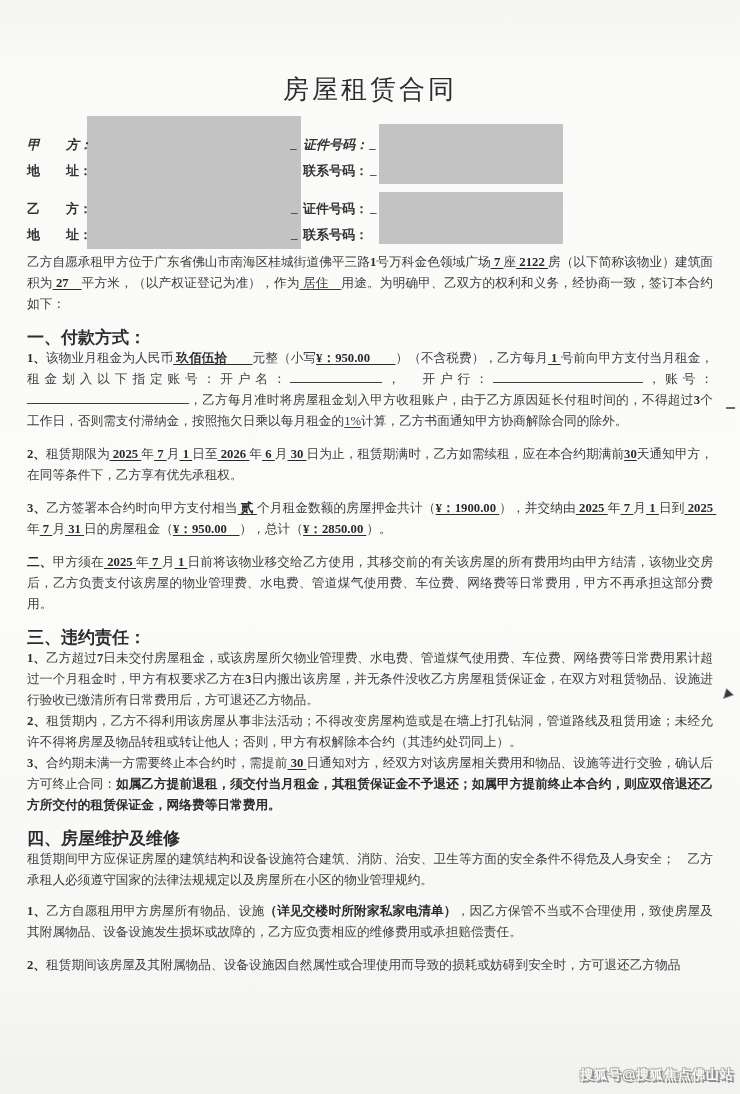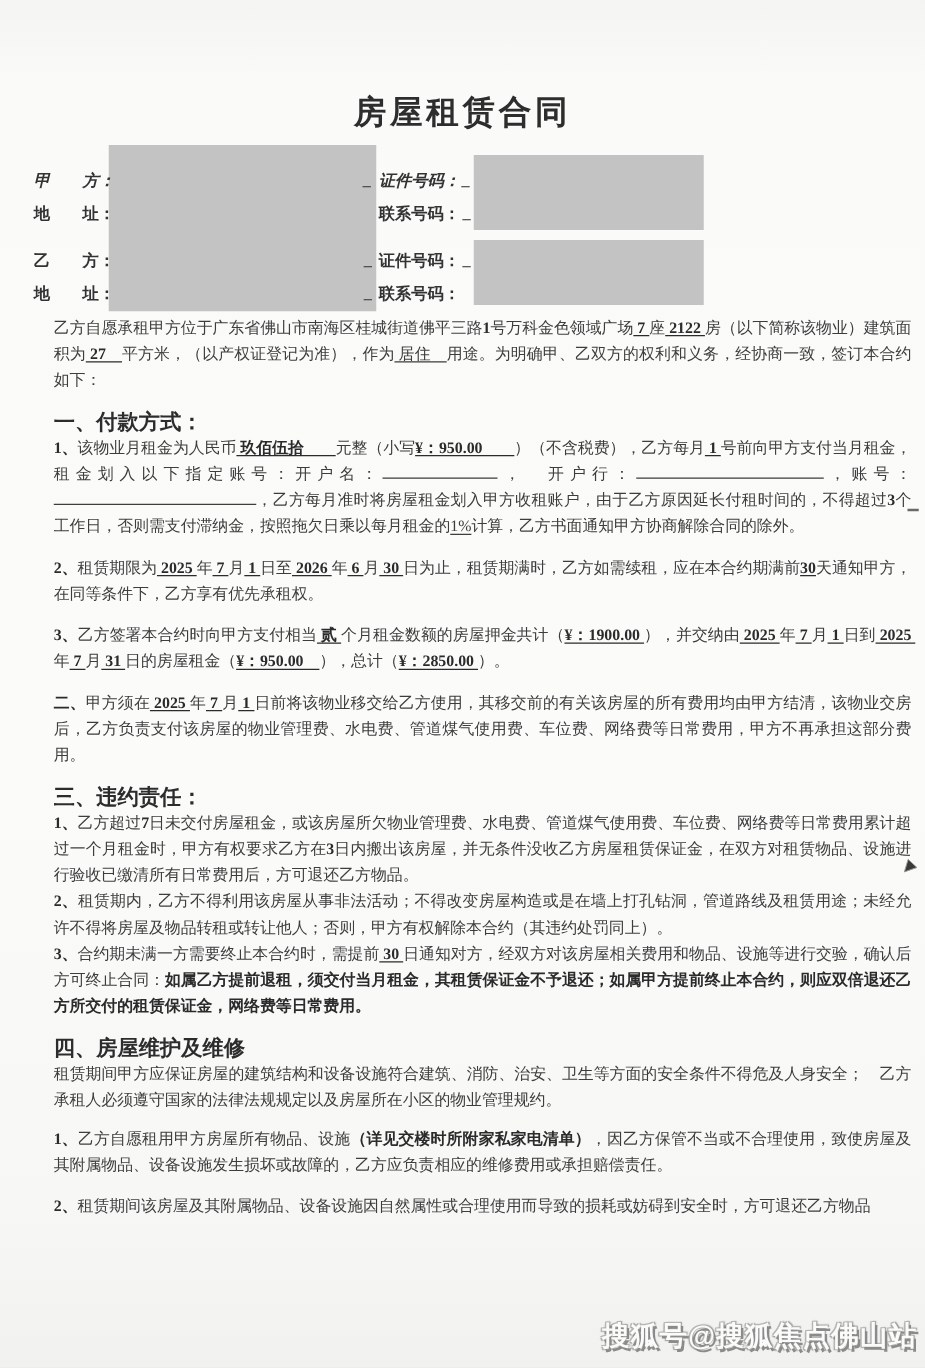--- a/index.html
+++ b/index.html
@@ -8,51 +8,51 @@
     font-family:"Liberation Serif","DejaVu Serif",serif;
     background:#e9e9e8;
   }
   .page{
     position:relative;width:740px;height:1094px;
     background:linear-gradient(180deg,#f4f4f3 0%,#fafaf9 6%,#fbfbfa 55%,#f7f7f6 88%,#f1f1f0 100%);
     color:#3d3d3d;
   }
   .title{
     position:absolute;top:72px;left:0;width:100%;
-    text-align:center;font-size:26px;font-weight:bold;color:#2d2d2d;
+    text-align:center;font-size:26px;font-weight:normal;color:#2d2d2d;
     letter-spacing:3px;margin:0;
   }
   
   .parties{position:absolute;top:118px;left:27px;width:686px;height:132px;font-size:13px;}
   .plab{position:absolute;left:0;font-weight:bold;color:#333;white-space:pre;}
   .pfield{position:absolute;left:276px;font-weight:bold;color:#333;white-space:pre;}
   .r1{top:18px;font-style:italic;} .r2{top:44px;} .r3{top:82px;} .r4{top:108px;}
   .redact{position:absolute;background:#c3c3c3;}
   .redact-left{left:60px;top:-2px;width:214px;height:133px;}
   .redact-right-a{left:352px;top:6px;width:184px;height:60px;}
   .redact-right-b{left:352px;top:74px;width:184px;height:52px;}
   .us{position:absolute;color:#444;font-weight:bold;}
   .us-pre{left:264px;} .us-post{left:343px;}
   
   .body-text{
-    position:absolute;top:252px;left:43px;width:686px;
+    position:absolute;top:252px;left:27px;width:686px;
     font-size:12.7px;line-height:21px;text-align:justify;
   }
   .para{margin:0 0 12px 0;}
   .para.compact{margin:0;}
   .heading{font-size:17px;font-weight:bold;color:#2c2c2c;margin:10px 0 0 0;line-height:21px;}
   .para span{white-space:pre-wrap;}
   .b{font-weight:bold;color:#2b2b2b;}
   .u{text-decoration:underline;text-underline-offset:2px;}
   .blank{display:inline-block;border-bottom:1px solid #3d3d3d;height:13px;vertical-align:baseline;}
   
   .watermark{
     position:absolute;right:6px;bottom:10px;
     font-family:"Liberation Sans","DejaVu Sans",sans-serif;
-    font-size:22px;font-weight:bold;color:#fbfbfa;letter-spacing:1px;
+    font-size:13px;font-weight:bold;color:#fbfbfa;letter-spacing:1px;
     text-shadow:2px 2px 0 #8b8b8b,-1px -1px 0 #b5b5b3,1px -1px 1px #9a9a98,-1px 1px 1px #9a9a98;
   }
   .cursor-mark{position:absolute;left:722px;top:686px;width:13px;height:13px;}
   .edge-dash{position:absolute;left:726px;top:407px;width:9px;height:2px;background:#6a6a6a;}
 </style>
 </head>
 <body>
 
 <div class="page">
 

